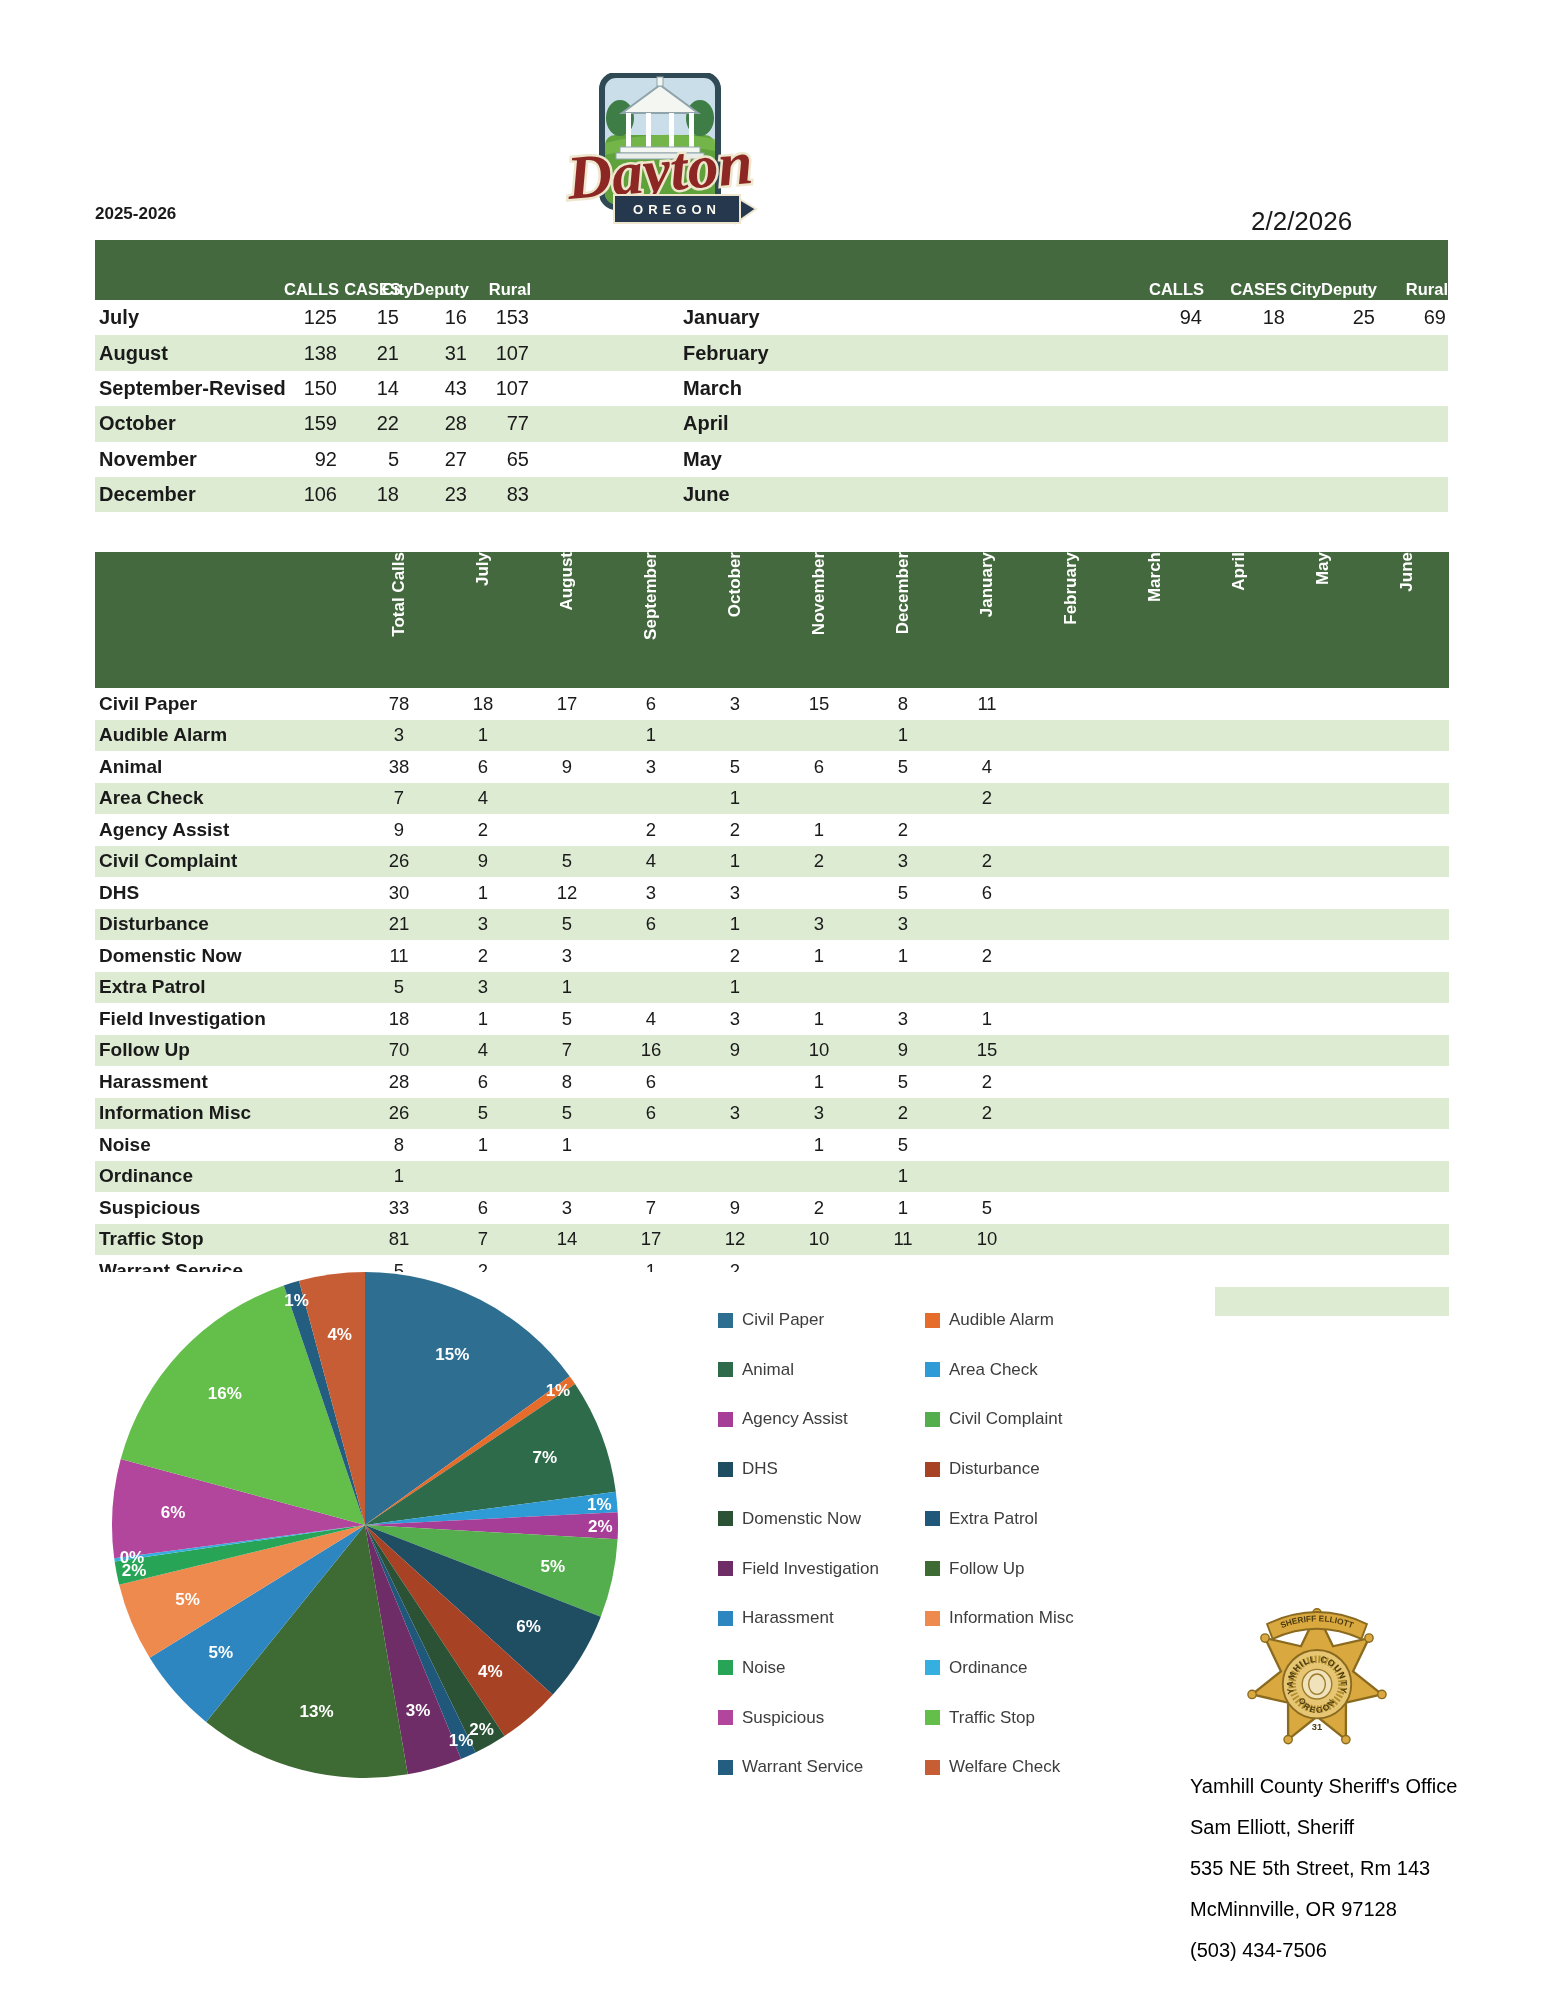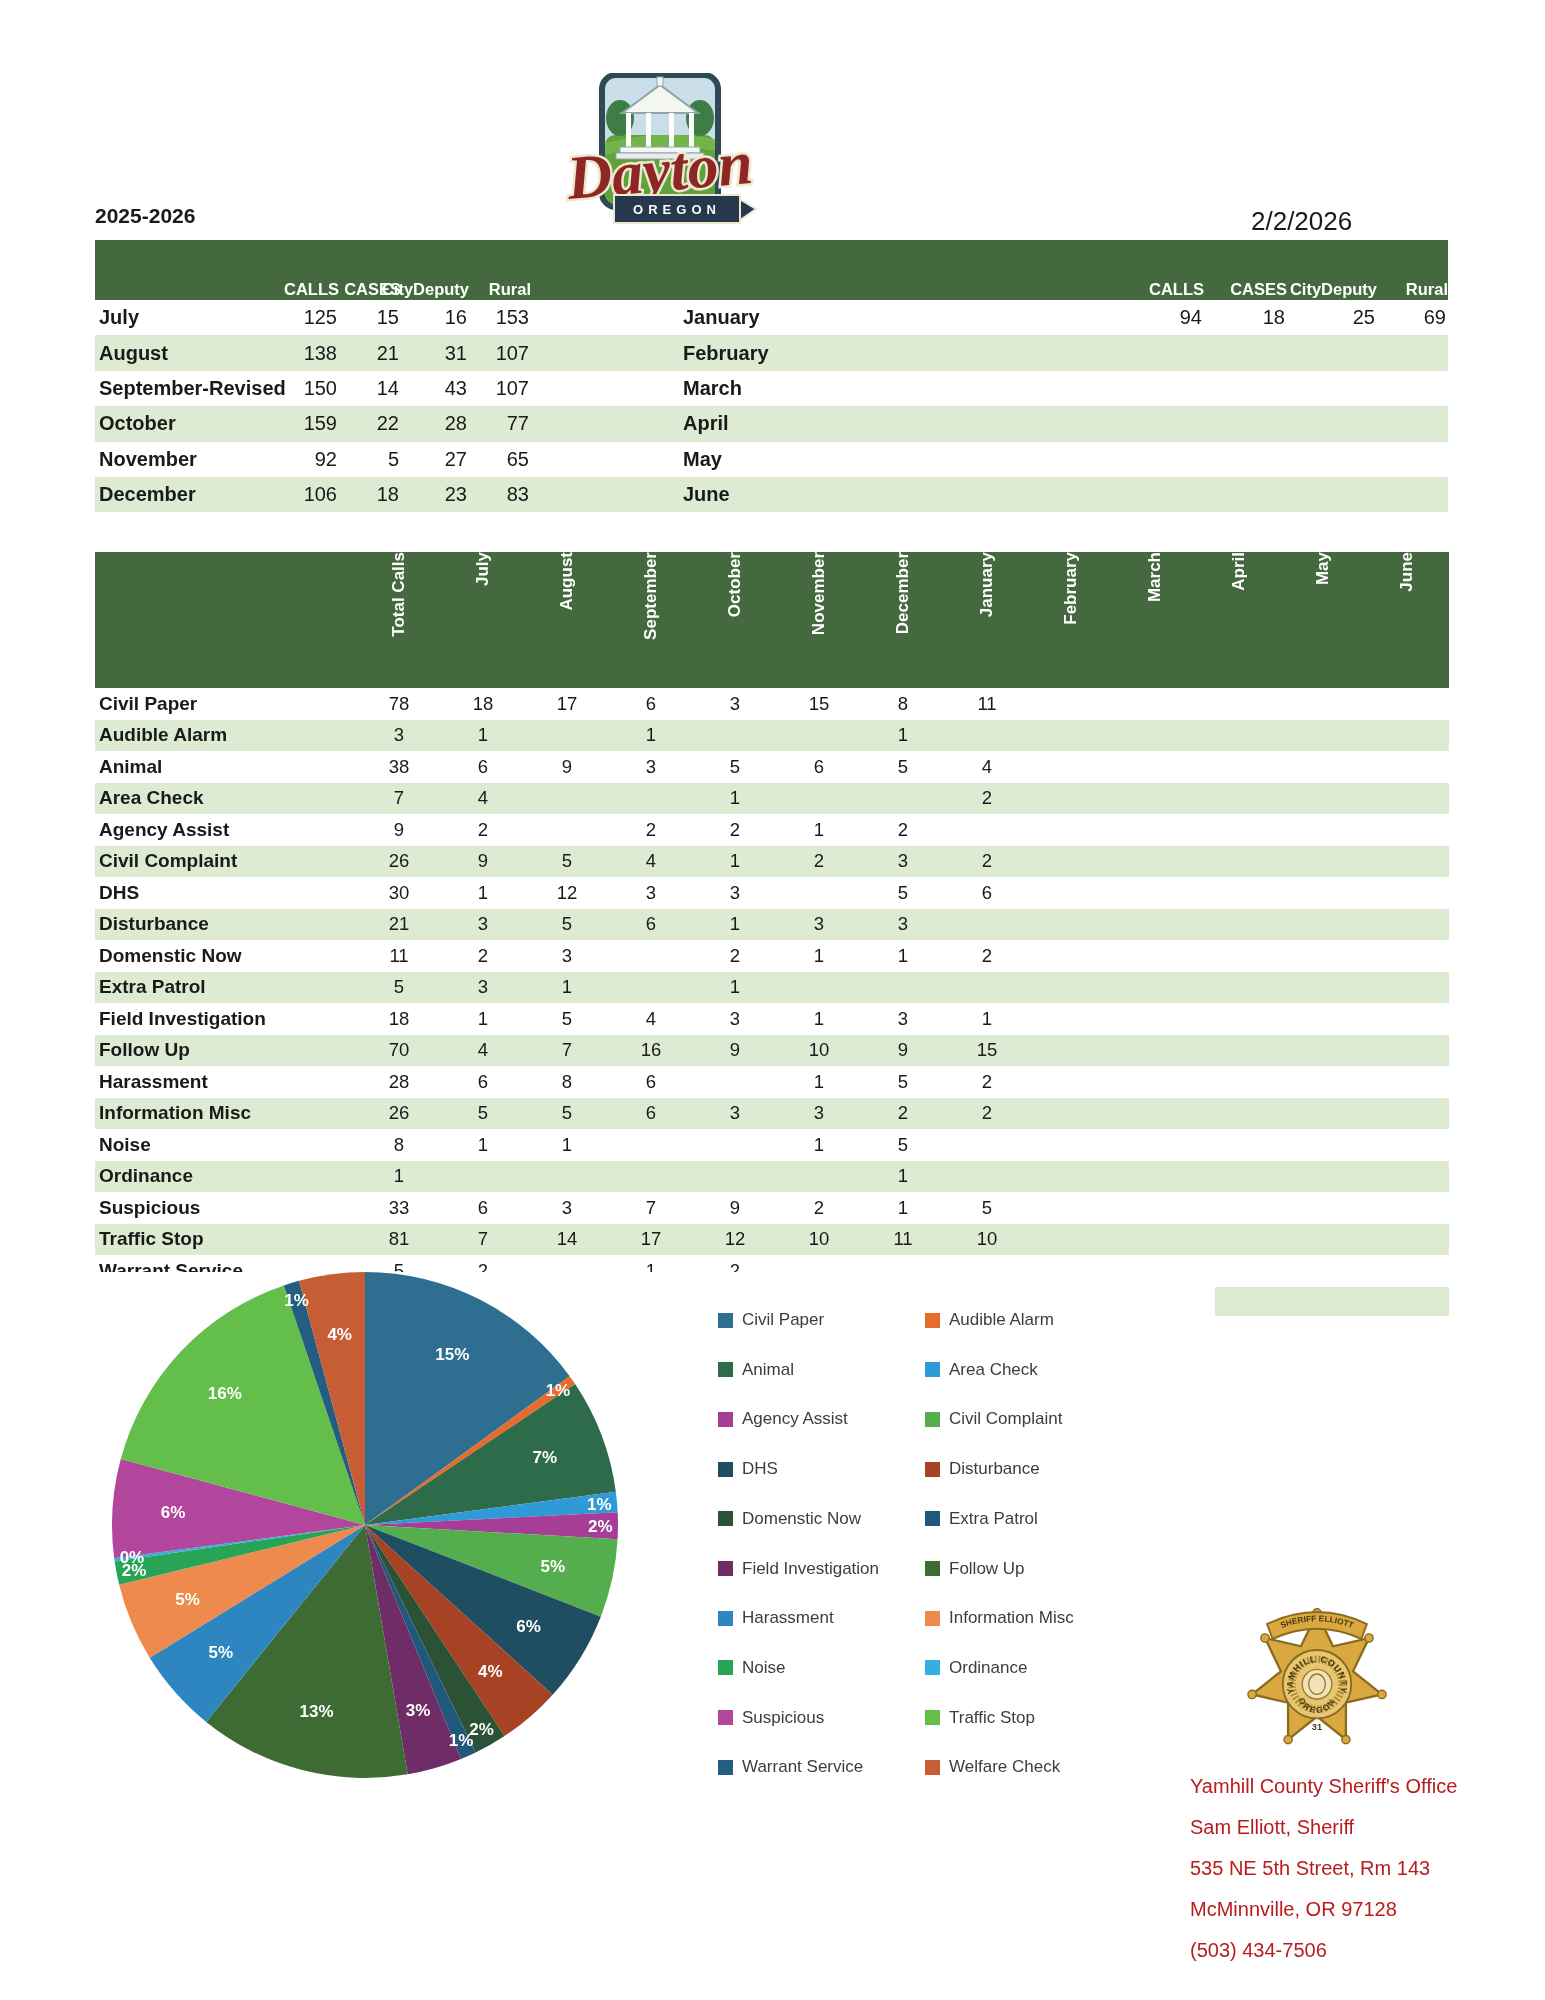--- a/index.html
+++ b/index.html
@@ -1,21 +1,21 @@
 <!DOCTYPE html>
 <html><head>
 <meta charset="utf-8">
 <style>
   html,body{margin:0;padding:0;background:#fff;}
   #page{position:relative;width:1545px;height:2000px;background:#fff;overflow:hidden;
         font-family:"Liberation Sans",sans-serif;color:#1a1a1a;}
   .abs{position:absolute;}
 
   
-  #year-label{left:95px;top:204px;font-size:21px;font-weight:bold;}
+  #year-label{left:95px;top:204px;font-size:17px;font-weight:bold;}
   #report-date{left:1251px;top:206px;font-size:26px;}
 
   
   #table1{left:95px;top:240px;width:1353px;}
   .t1-grid{display:grid;grid-template-columns:196px 48px 62px 68px 62px 148px 272px 253px 83px 90px 71px;}
   #t1-header{height:60px;background:#45693E;color:#fff;font-weight:bold;font-size:16.5px;}
   .hcell{display:flex;flex-direction:row;justify-content:flex-end;align-items:flex-end;
          height:100%;padding-bottom:6px;line-height:1.25;}
   .t1-row{height:35.4px;font-size:20px;align-items:center;}
   .band{background:#DDEBD3;}
@@ -37,21 +37,21 @@
   #pie-svg{left:105px;top:1265px;}
   .pie-label{font-size:17px;font-weight:bold;fill:#fff;}
 
   
   #legend{left:710px;top:1310px;width:500px;height:530px;}
   .lg-item{position:absolute;display:flex;align-items:center;gap:9px;font-size:17px;color:#3d3d3d;white-space:nowrap;}
   .lg-swatch{width:15px;height:15px;flex:0 0 15px;}
 
   
   #badge-svg{left:1243px;top:1598px;}
-  #contact{left:1190px;top:1766px;font-size:20px;line-height:41px;color:#b91c1c;}
+  #contact{left:1190px;top:1766px;font-size:20px;line-height:41px;color:#000000;}
 </style>
 </head>
 <body>
 
 <div id="page">
 
   <div class="abs" id="year-label">2025-2026</div>
   <div class="abs" id="report-date">2/2/2026</div>
 
   <div class="abs" id="table1">

